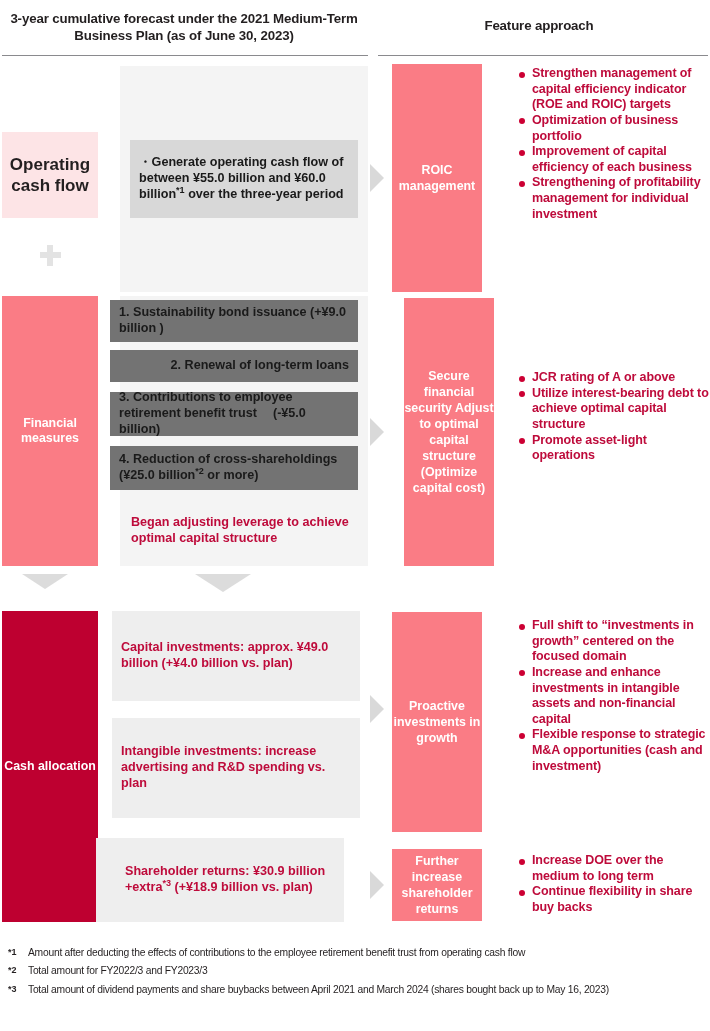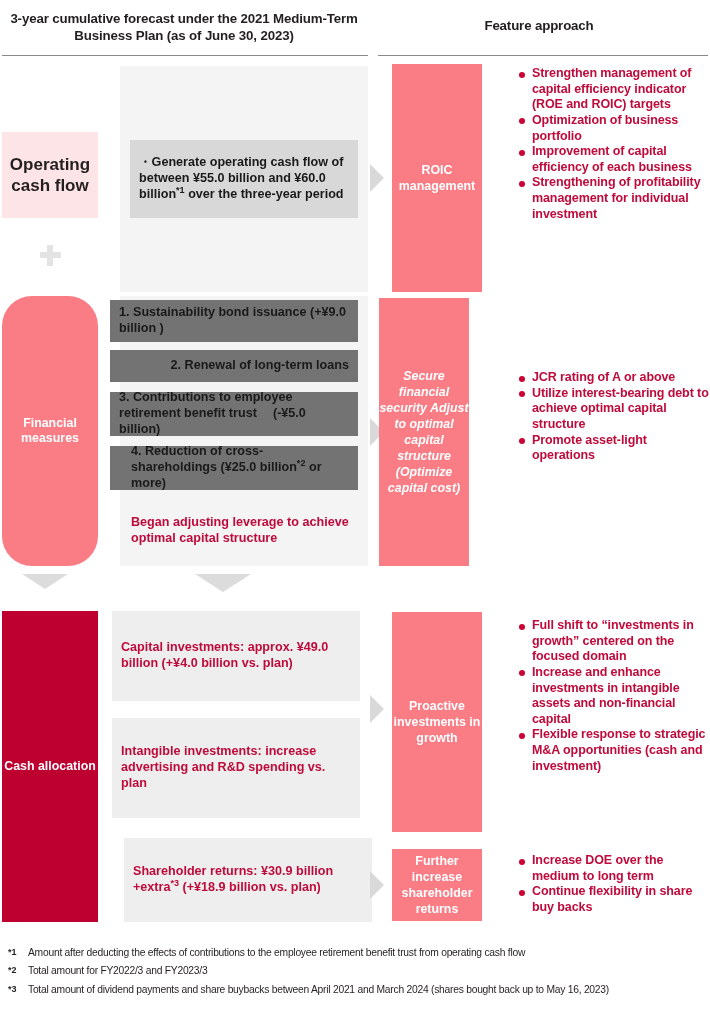--- a/index.html
+++ b/index.html
@@ -34,21 +34,21 @@
   .label-box {
     position: absolute; display: flex; align-items: center; justify-content: center;
     text-align: center; font-weight: 700; line-height: 1.25;
   }
   .lb-ocf {
     left: 2px; top: 132px; width: 96px; height: 86px;
     background: #fde4e6; color: #231f20; font-size: 17px;
   }
   .lb-fin {
     left: 2px; top: 296px; width: 96px; height: 270px;
-    background: #fa7c85; color: #ffffff; font-size: 12.4px; border-radius: 30px;
+    background: #fa7c85; color: #ffffff; font-size: 12.4px;
   }
   .lb-cash {
     left: 2px; top: 611px; width: 96px; height: 311px;
     background: #be0030; color: #ffffff; font-size: 12.4px;
   }
 
   
   .plus-wrap { position: absolute; left: 2px; top: 235px; width: 96px; height: 40px; }
   .plus-wrap::before, .plus-wrap::after {
     content:""; position: absolute; background: #e3e3e3;
@@ -64,36 +64,36 @@
   .grey-lite { background: #eeeeee; }
   .grey-mid  { background: #d8d8d8; }
 
   .txt-dark { color: #1a1a1a; font-size: 12.6px; font-weight: 700; line-height: 1.26; }
   .txt-crim { color: #be0b3b; font-size: 12.6px; font-weight: 700; line-height: 1.26; }
 
   .b-ocf   { left: 130px; top: 140px; width: 228px; height: 78px; }
   .b-f1    { left: 110px; top: 300px; width: 248px; height: 42px; }
   .b-f2    { left: 110px; top: 350px; width: 248px; height: 32px; text-align: right; }
   .b-f3    { left: 110px; top: 392px; width: 248px; height: 44px; }
-  .b-f4    { left: 110px; top: 446px; width: 248px; height: 44px; padding-left: 12px; }
+  .b-f4    { left: 110px; top: 446px; width: 248px; height: 44px; }
   .b-fnote { left: 110px; top: 500px; width: 248px; height: 62px; }
 
   .b-c1 { left: 112px; top: 611px; width: 248px; height: 90px; }
   .b-c2 { left: 112px; top: 718px; width: 248px; height: 100px; justify-content: center; }
-  .b-c3 { left: 124px; top: 838px; width: 248px; height: 84px; }
+  .b-c3 { left: 96px; top: 838px; width: 248px; height: 84px; padding-left: 20px; }
 
   
   .feat-box {
     position: absolute; background: #fa7c85; color: #ffffff;
     display: flex; align-items: center; justify-content: center;
     text-align: center; font-weight: 700; font-size: 12.4px; line-height: 1.3;
     padding: 0 0;
   }
   .fb-roic  { left: 392px; top: 64px;  width: 90px; height: 228px; }
-  .fb-sec   { left: 379px; top: 298px; width: 90px; height: 268px; font-style: italic; }
+  .fb-sec   { left: 404px; top: 298px; width: 90px; height: 268px; }
   .fb-proa  { left: 392px; top: 612px; width: 90px; height: 220px; }
   .fb-furt  { left: 392px; top: 849px; width: 90px; height: 72px; }
 
   .bullets { position: absolute; }
   .bl-roic { left: 519px; top: 66px;  width: 188px; }
   .bl-sec  { left: 519px; top: 370px; width: 190px; }
   .bl-proa { left: 519px; top: 618px; width: 188px; }
   .bl-furt { left: 519px; top: 853px; width: 188px; }
 
   .bullets ul { list-style: none; }

